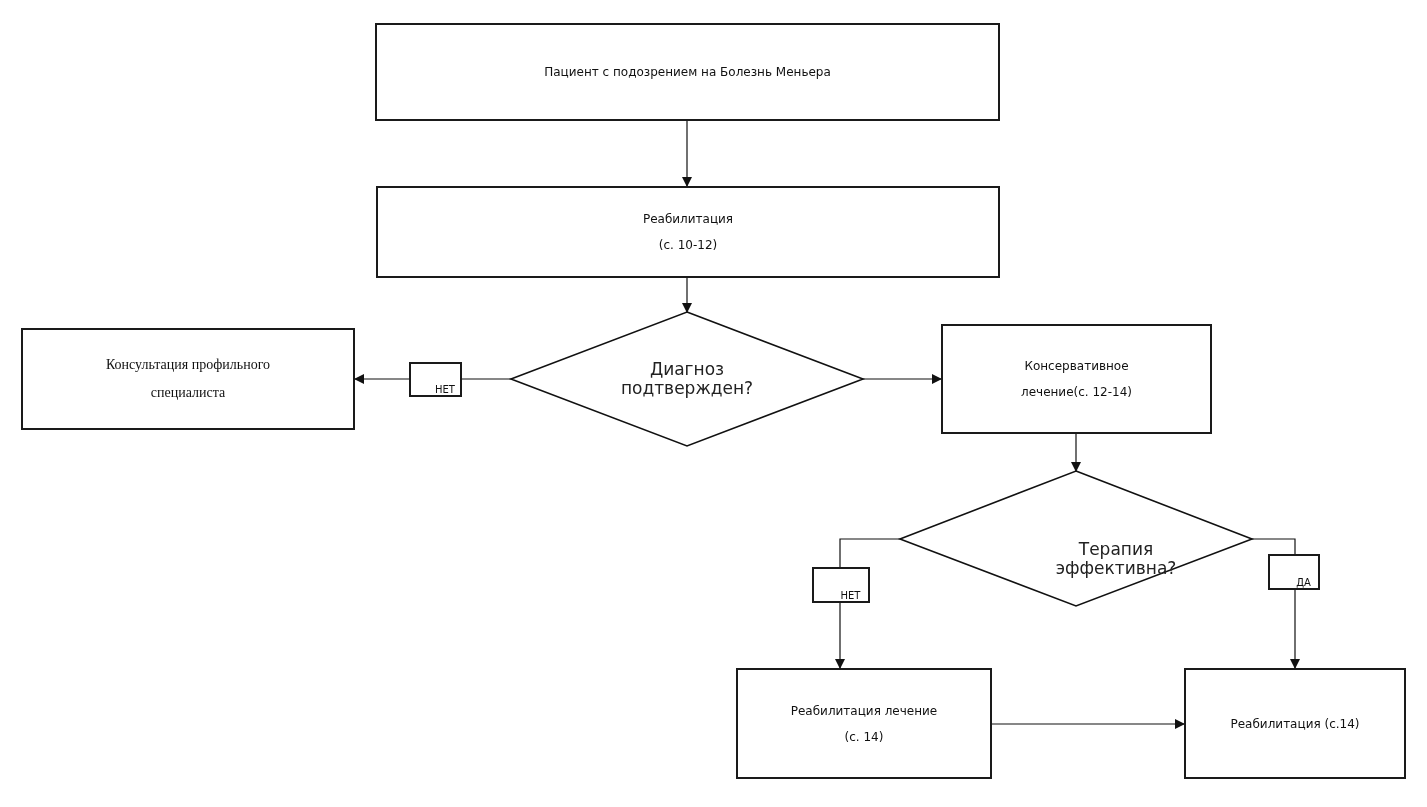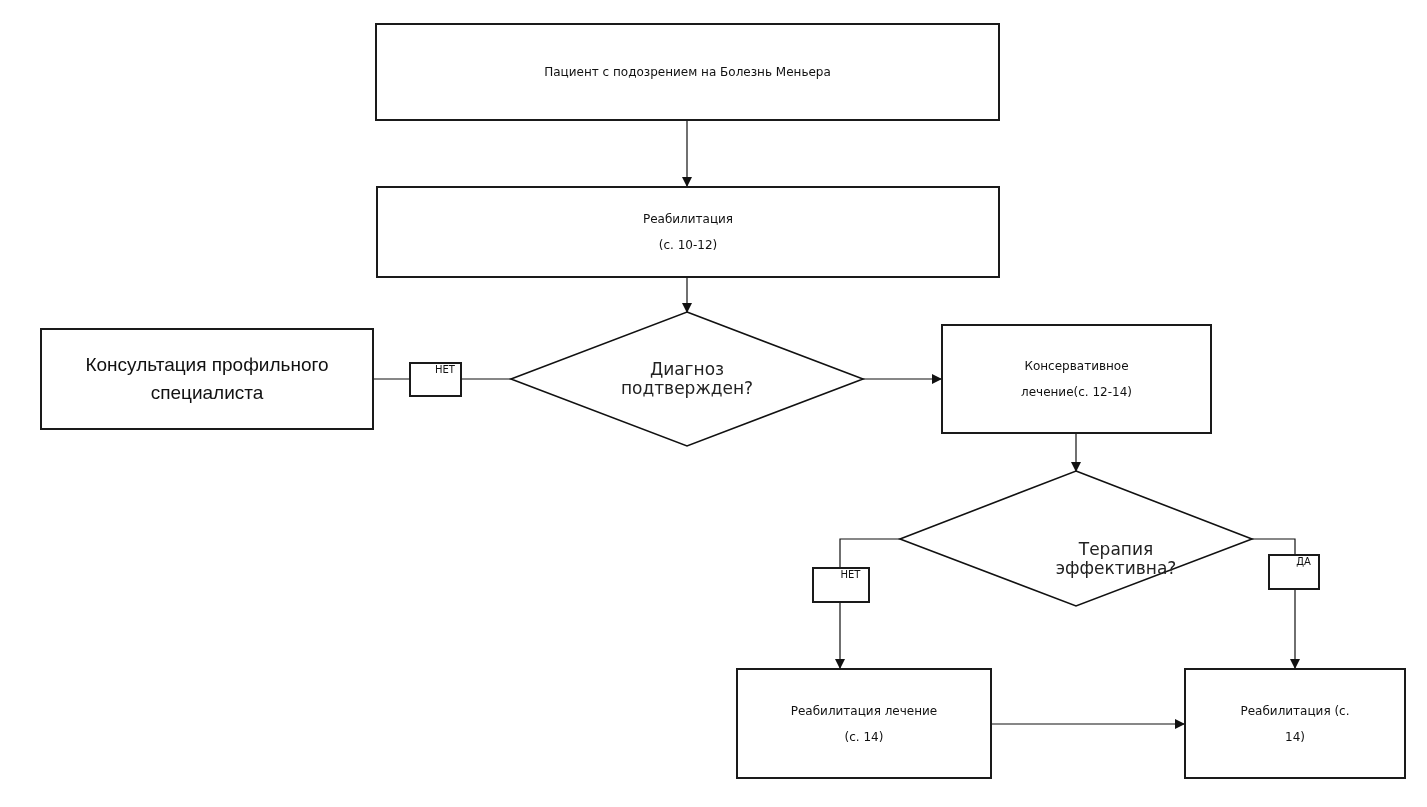--- a/index.html
+++ b/index.html
@@ -2,23 +2,23 @@
 <html><head>
   <meta charset="utf-8">
   <style>
     html, body { margin: 0; padding: 0; background: #ffffff; }
     body { width: 1427px; height: 807px; position: relative; overflow: hidden;
            font-family: "Liberation Sans", sans-serif; color: #111; }
     svg { position: absolute; left: 0; top: 0; }
     .box { position: absolute; box-sizing: border-box; border: 2px solid #1a1a1a; background: #fff;
            display: flex; align-items: center; justify-content: center; text-align: center;
            font-family: "DejaVu Sans", sans-serif; font-size: 12px; line-height: 26px; }
-    .box.serif { font-family: Liberation Sans, sans-serif; font-size: 19px; line-height: 28px; margin-left: 19px; }
+    .box.serif { font-family: Liberation Serif, serif; font-size: 14px; line-height: 28px; }
     .label { position: absolute; box-sizing: border-box; border: 2px solid #1a1a1a; background: #fff;
-             display: flex; align-items: flex-start; justify-content: center;
+             display: flex; align-items: flex-end; justify-content: center;
              font-family: "DejaVu Sans", sans-serif; font-size: 10px; padding-left: 19px; }
     .dtext { position: absolute; text-align: center; font-family: "DejaVu Sans", sans-serif;
              font-size: 17px; line-height: 19px; color: #222; }
   </style>
 </head>
 <body>
 
 <svg width="1427" height="807">
   <defs>
     <marker id="arr" markerWidth="10" markerHeight="10" refX="9" refY="5" orient="auto" markerUnits="userSpaceOnUse">
@@ -86,16 +86,16 @@
 
 <div class="label" style="left:1268px; top:554px; width:52px; height:36px;">
   <span>ДА</span>
 </div>
 
 <div class="box" style="left:736px; top:668px; width:256px; height:111px; flex-direction:column;">
   <span>Реабилитация лечение</span>
   <span>(с. 14)</span>
 </div>
 
-<div class="box" style="left:1184px; top:668px; width:222px; height:111px; flex-direction:column;">
+<div class="box" style="left:1184px; top:668px; width:222px; height:111px; flex-direction:row;">
   <span>Реабилитация (с.</span>
   <span>14)</span>
 </div>
 
 </body></html>

